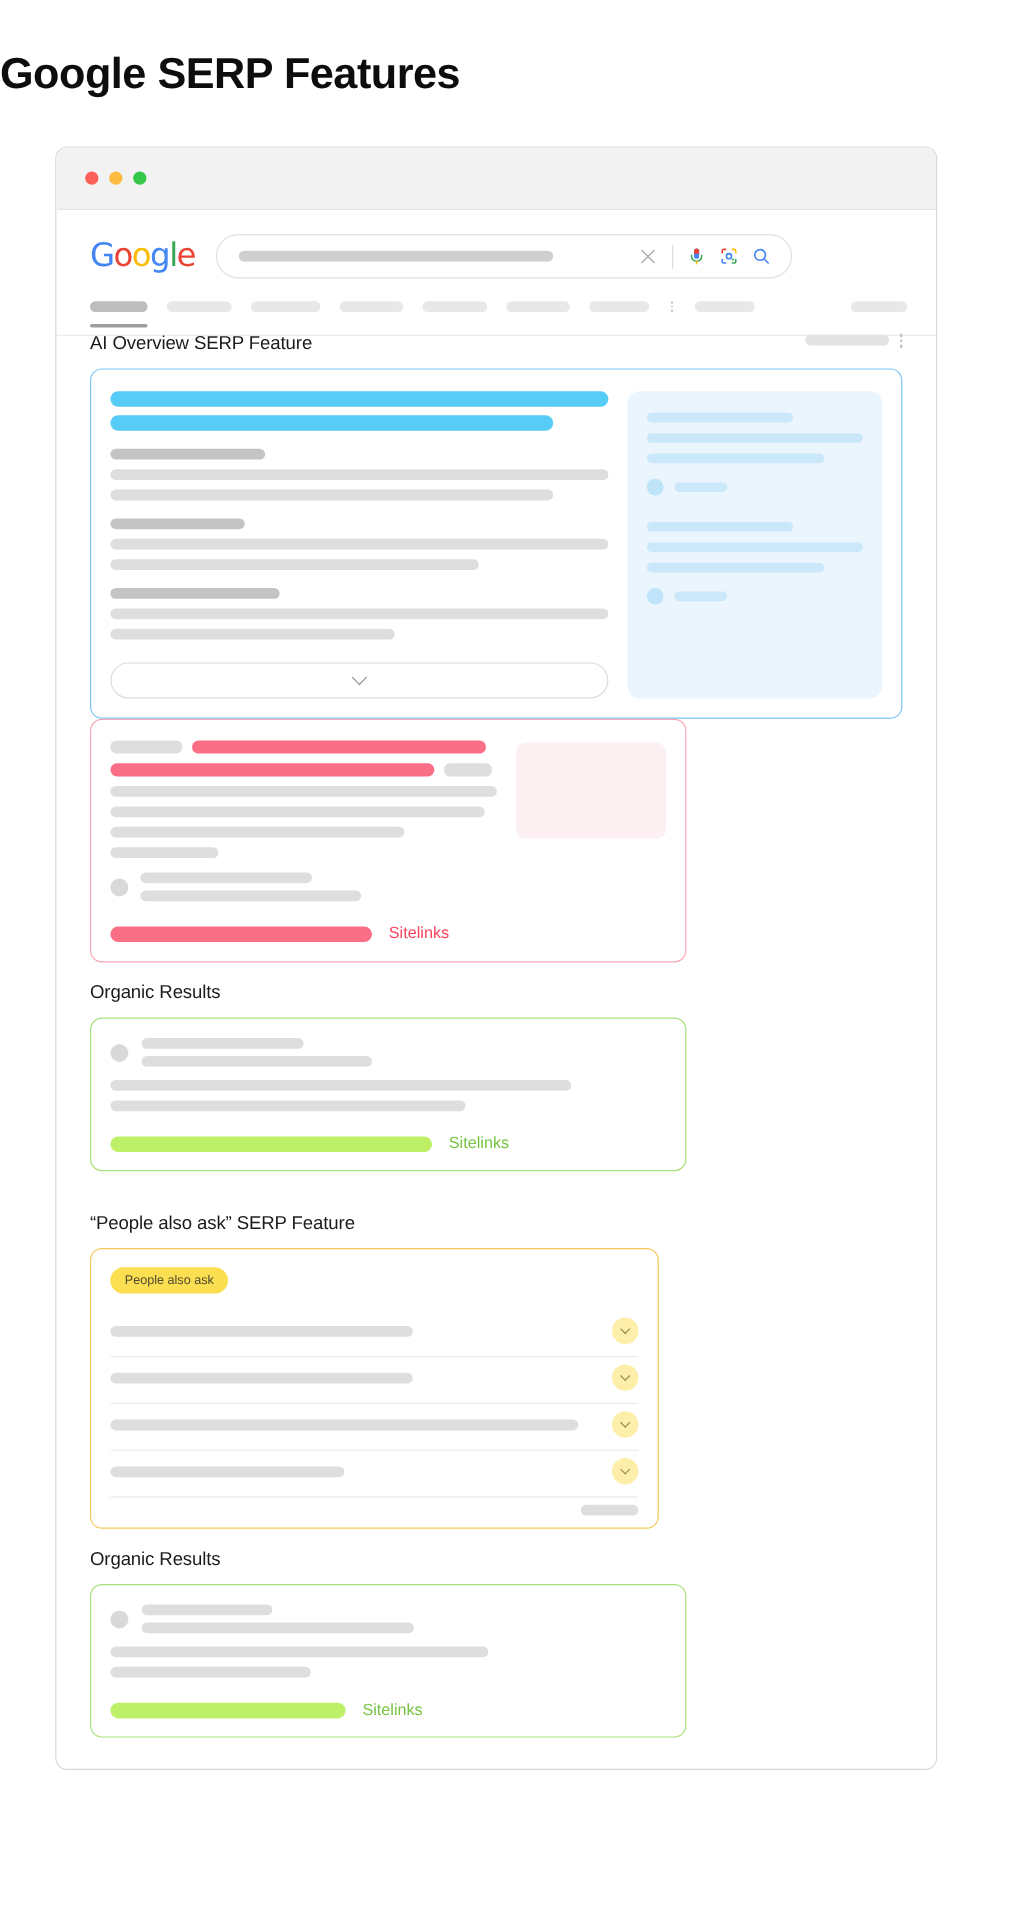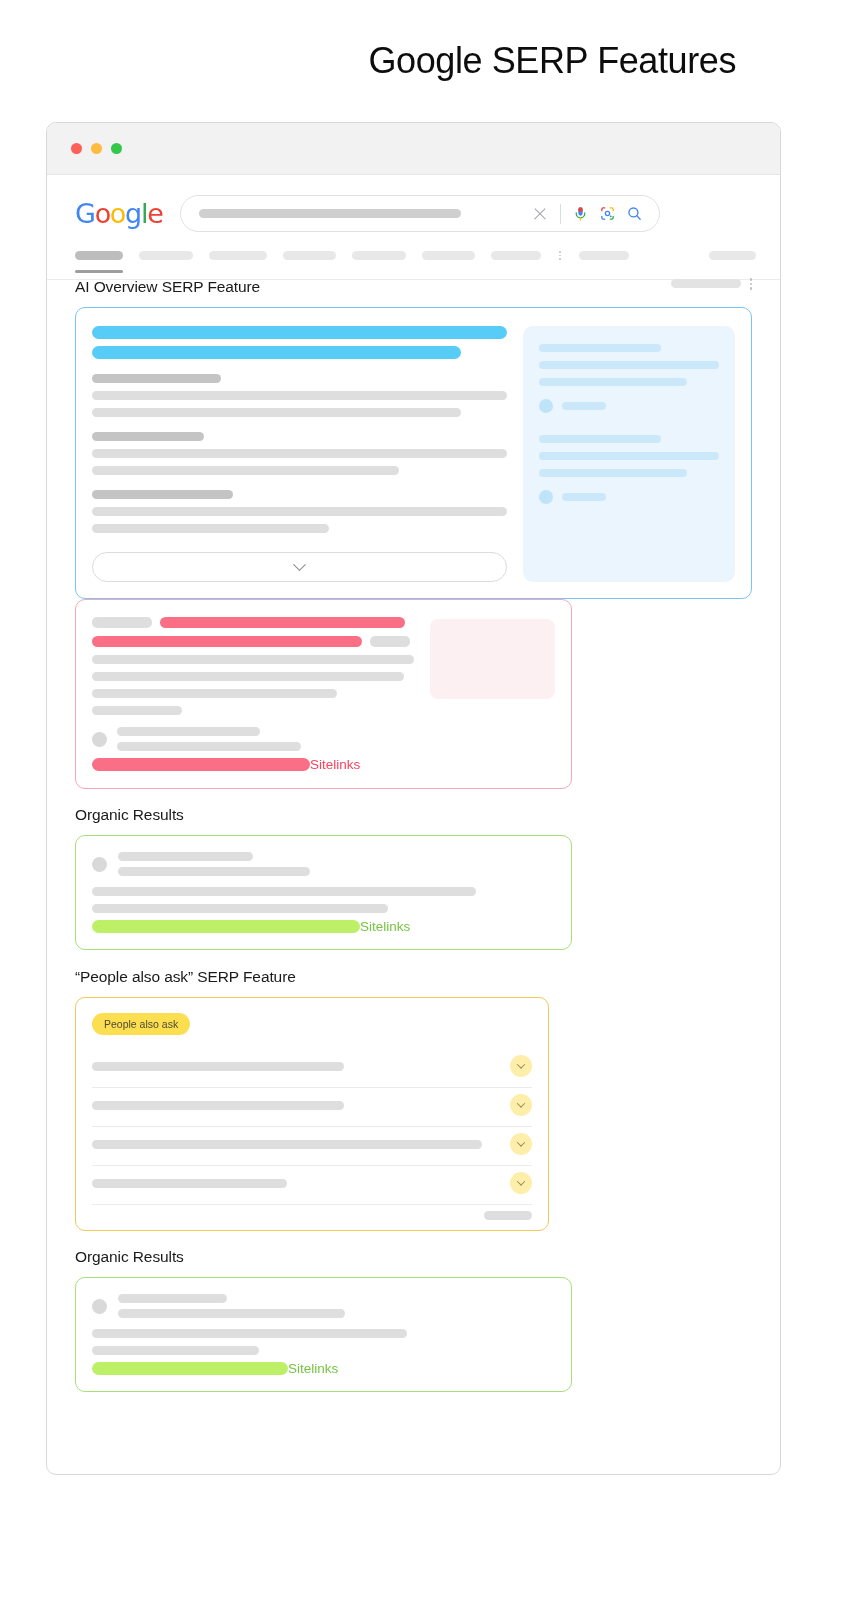--- a/index.html
+++ b/index.html
@@ -7,22 +7,22 @@
     width: 841px; height: 1600px;
     background: #ffffff;
     font-family: "Liberation Sans", sans-serif;
     overflow: hidden;
   }
   .page { position: relative; width: 841px; height: 1600px; background:#fff; }
 
   
   .page-title {
     position:absolute; left:0; top:40px; width:736px;
-    text-align:right;
-    font-size:36px; font-weight:400; color:#0d0d0d;
+    text-align:left;
+    font-size:36px; font-weight:700; color:#0d0d0d;
     letter-spacing:-0.4px;
   }
 
   
   .browser {
     position:absolute; left:46px; top:122px;
     width:735px; height:1353px;
     background:#ffffff;
     border:1px solid #d8d8d8;
     border-radius:10px;
@@ -117,21 +117,21 @@
 
   
   .card-fs { border:1px solid #f7a7b6; padding:17px 16px 16px 16px; display:flex; gap:16px;}
   .fs-left{flex:1 1 auto; min-width:0;}
   .bar-pink{ height:11px;border-radius:6px;background:#fa6e86; }
   .fs-row{display:flex;align-items:center;gap:8px;margin-bottom:8px;}
   .fs-thumb{ width:125px;height:80px;flex:0 0 125px;border-radius:8px;background:#fdf0f2;margin-top:2px;}
   .fs-site{display:flex;align-items:center;gap:10px;margin-top:12px;}
   .fs-site-lines{flex:1;}
   .fs-site-lines .bar{margin-bottom:6px;}
-  .sitelinks-row{display:flex;align-items:center;margin-top:6px;}
+  .sitelinks-row{display:flex;align-items:flex-end;gap:14px;margin-top:19px;}
   .sitelinks-bar{height:13px;border-radius:7px;}
   .sitelinks-lbl{font-size:13.5px;}
 
   
   .card-org{ border:1px solid #a8df78; padding:16px 16px 15px 16px; }
   .org-site{display:flex;align-items:center;gap:11px;margin-bottom:11px;}
   .org-site-lines{flex:1;}
   .org-site-lines .bar{margin-bottom:6px;}
 
   
@@ -333,21 +333,21 @@
           </span>
         </div>
         <div class="bar" style="width:83%;margin-bottom:8px"></div>
         <div class="bar" style="width:64%"></div>
         <div class="sitelinks-row">
           <span class="sitelinks-bar" style="width:268px;background:#bdf067"></span>
           <span class="sitelinks-lbl" style="color:#76c442">Sitelinks</span>
         </div>
       </div>
 
-      <div class="sec-head" style="margin-top:18px">
+      <div class="sec-head" style="margin-top:35px">
         <div class="sec-title">“People  also ask” SERP Feature</div>
       </div>
 
       <div class="card card-paa" style="width:474px">
         <span class="paa-badge">People also ask</span>
 
         <div class="paa-row">
           <span class="paa-q">
               <span class="bar" style="display:block;width:62%"></span>
             </span>

